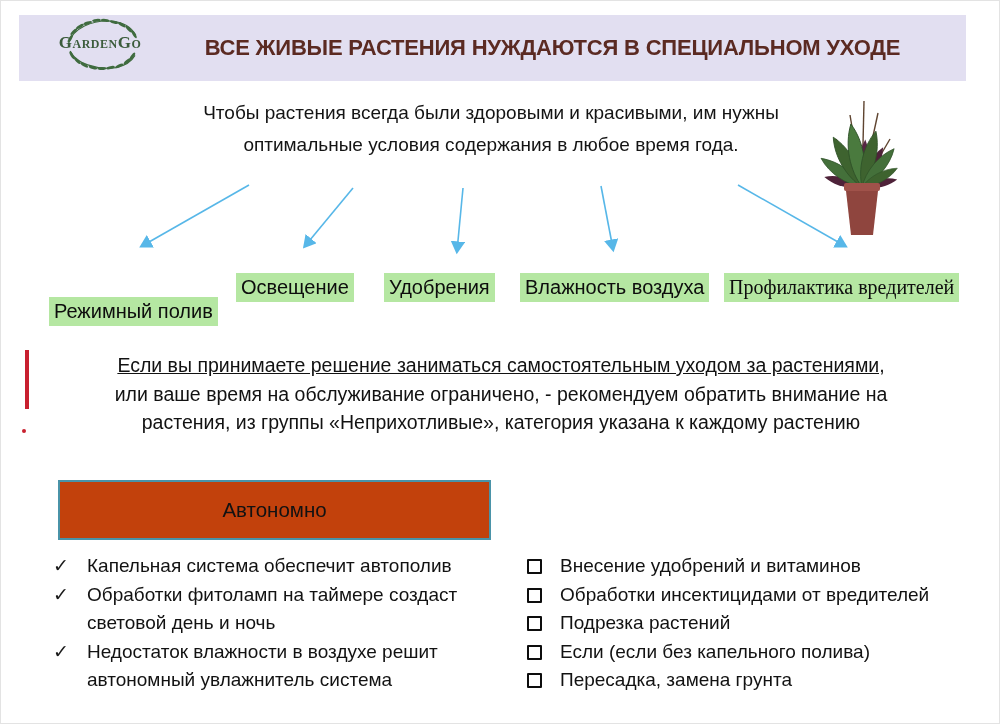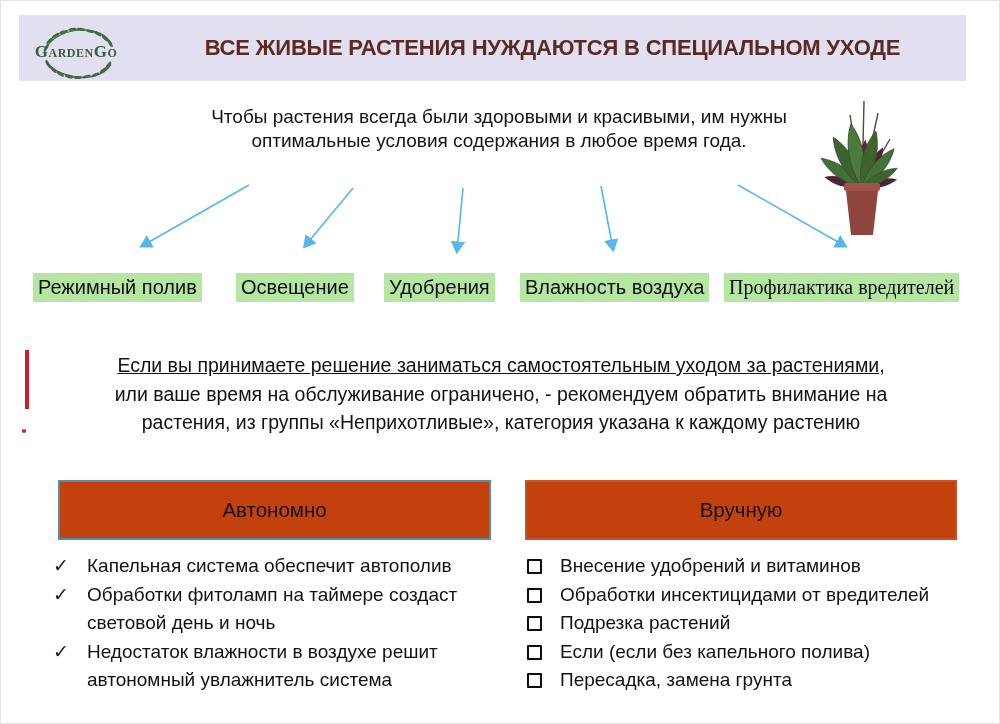--- a/index.html
+++ b/index.html
@@ -1,44 +1,44 @@
 <!DOCTYPE html>
 <html lang="ru" style="--banner-bg: #e2dff1; --title: #5b2a22; --highlight-green: #b5e7a2; --arrow-blue: #57b7e8; --left-box-border: #4a93a8; --right-box-border: #c2552d; --accent-red: #c8202f; --logo-green: #3c5c3c;"><head>
 <meta charset="utf-8">
 <style>
   html,body{margin:0;padding:0;background:#fff;}
   body{width:1000px;height:724px;font-family:"Liberation Sans",sans-serif;color:#111;}
   .slide{position:relative;width:1000px;height:724px;background:#fff;overflow:hidden;border:1px solid #e3e3e3;box-sizing:border-box;}
 
   
   .banner{position:absolute;left:18px;top:14px;width:947px;height:66px;background:var(--banner-bg,#e2dff1);}
-  .logo{position:absolute;left:4px;top:1px;width:106px;height:56px;margin-top:9px;}
+  .logo{position:absolute;left:28px;top:1px;width:106px;height:56px;}
   .logo svg{position:absolute;left:0;top:0;width:100%;height:100%;}
   .logo-text{position:absolute;left:50%;top:50%;transform:translate(-50%,-54%);
     font-family:"Liberation Serif",serif;font-variant:small-caps;font-weight:bold;
     font-size:17px;letter-spacing:.5px;color:var(--logo-green,#3c5c3c);white-space:nowrap;}
   .title{position:absolute;left:132px;right:12px;top:0;height:66px;margin:0;
     display:flex;align-items:center;justify-content:center;
     font-size:22px;font-weight:bold;color:var(--title,#5b2a22);letter-spacing:-.2px;}
 
   
-  .intro{position:absolute;left:160px;top:96px;width:660px;margin:8px;text-align:center;
-    font-size:19px;line-height:24px;color:#141414;}
+  .intro{position:absolute;left:160px;top:96px;width:660px;margin:0;text-align:center;
+    font-size:19px;line-height:32px;color:#141414;}
 
   
   .plant{position:absolute;left:808px;top:84px;width:114px;height:154px;}
 
   
   .arrows{position:absolute;left:0;top:172px;width:1000px;height:92px;}
 
   
   .labels{position:absolute;left:0;top:272px;width:1000px;height:32px;}
   .care-label{position:absolute;top:0;background:var(--highlight-green,#b5e7a2);
     font-size:20px;line-height:29px;padding:0 5px;white-space:nowrap;color:#0d0d0d;}
-  .care-label:nth-child(1){left:32px;}
+  .care-label:nth-child(1){left:48px;margin-top:24px;}
   .care-label:nth-child(2){left:235px;}
   .care-label:nth-child(3){left:383px;}
   .care-label:nth-child(4){left:519px;}
   .care-label:nth-child(5){left:723px;font-family:Liberation Serif, serif;}
 
   
   .red-bar{position:absolute;left:24px;top:349px;width:4px;height:59px;background:var(--accent-red,#c8202f);}
   .red-dot{position:absolute;left:21px;top:428px;width:4px;height:4px;border-radius:50%;background:var(--accent-red,#c8202f);}
   .note{position:absolute;left:40px;top:350px;width:920px;text-align:center;
     font-size:19.5px;line-height:28.5px;color:#121212;}
@@ -151,23 +151,20 @@
   <div class="red-dot"></div>
   <div class="note">
     <span class="b u">Если вы принимаете решение заниматься самостоятельным уходом за растениями,</span><br>
     <span class="b">или ваше время на обслуживание ограничено,</span><span> - рекомендуем обратить внимание на</span><br>
     <span>растения, из группы «Неприхотливые»,  категория указана к каждому растению</span>
   </div>
 
   <div class="box box-left">
     <span>Автономно</span>
   </div>
-  <div class="box box-right">
-    <span>Вручную</span>
-  </div>
 
   <ul class="list list-left">
       <li><span class="marker check">✓</span><span><span>Капельная система обеспечит </span><span class="b">автополив</span></span></li>
       <li><span class="marker check">✓</span><span><span>Обработки </span><span class="b">фитоламп</span><span> на таймере создаст световой день и ночь</span></span></li>
       <li><span class="marker check">✓</span><span><span>Недостаток влажности в  воздухе решит автономный </span><span class="b">увлажнитель</span><span> система</span></span></li>
     </ul>
   <ul class="list list-right">
       <li><span class="marker checkbox"></span><span><span>Внесение </span><span class="b">удобрений и витаминов</span></span></li>
       <li><span class="marker checkbox"></span><span><span>Обработки инсектицидами </span><span class="b">от вредителей</span></span></li>
       <li><span class="marker checkbox"></span><span><span class="b">Подрезка</span><span> растений</span></span></li>

